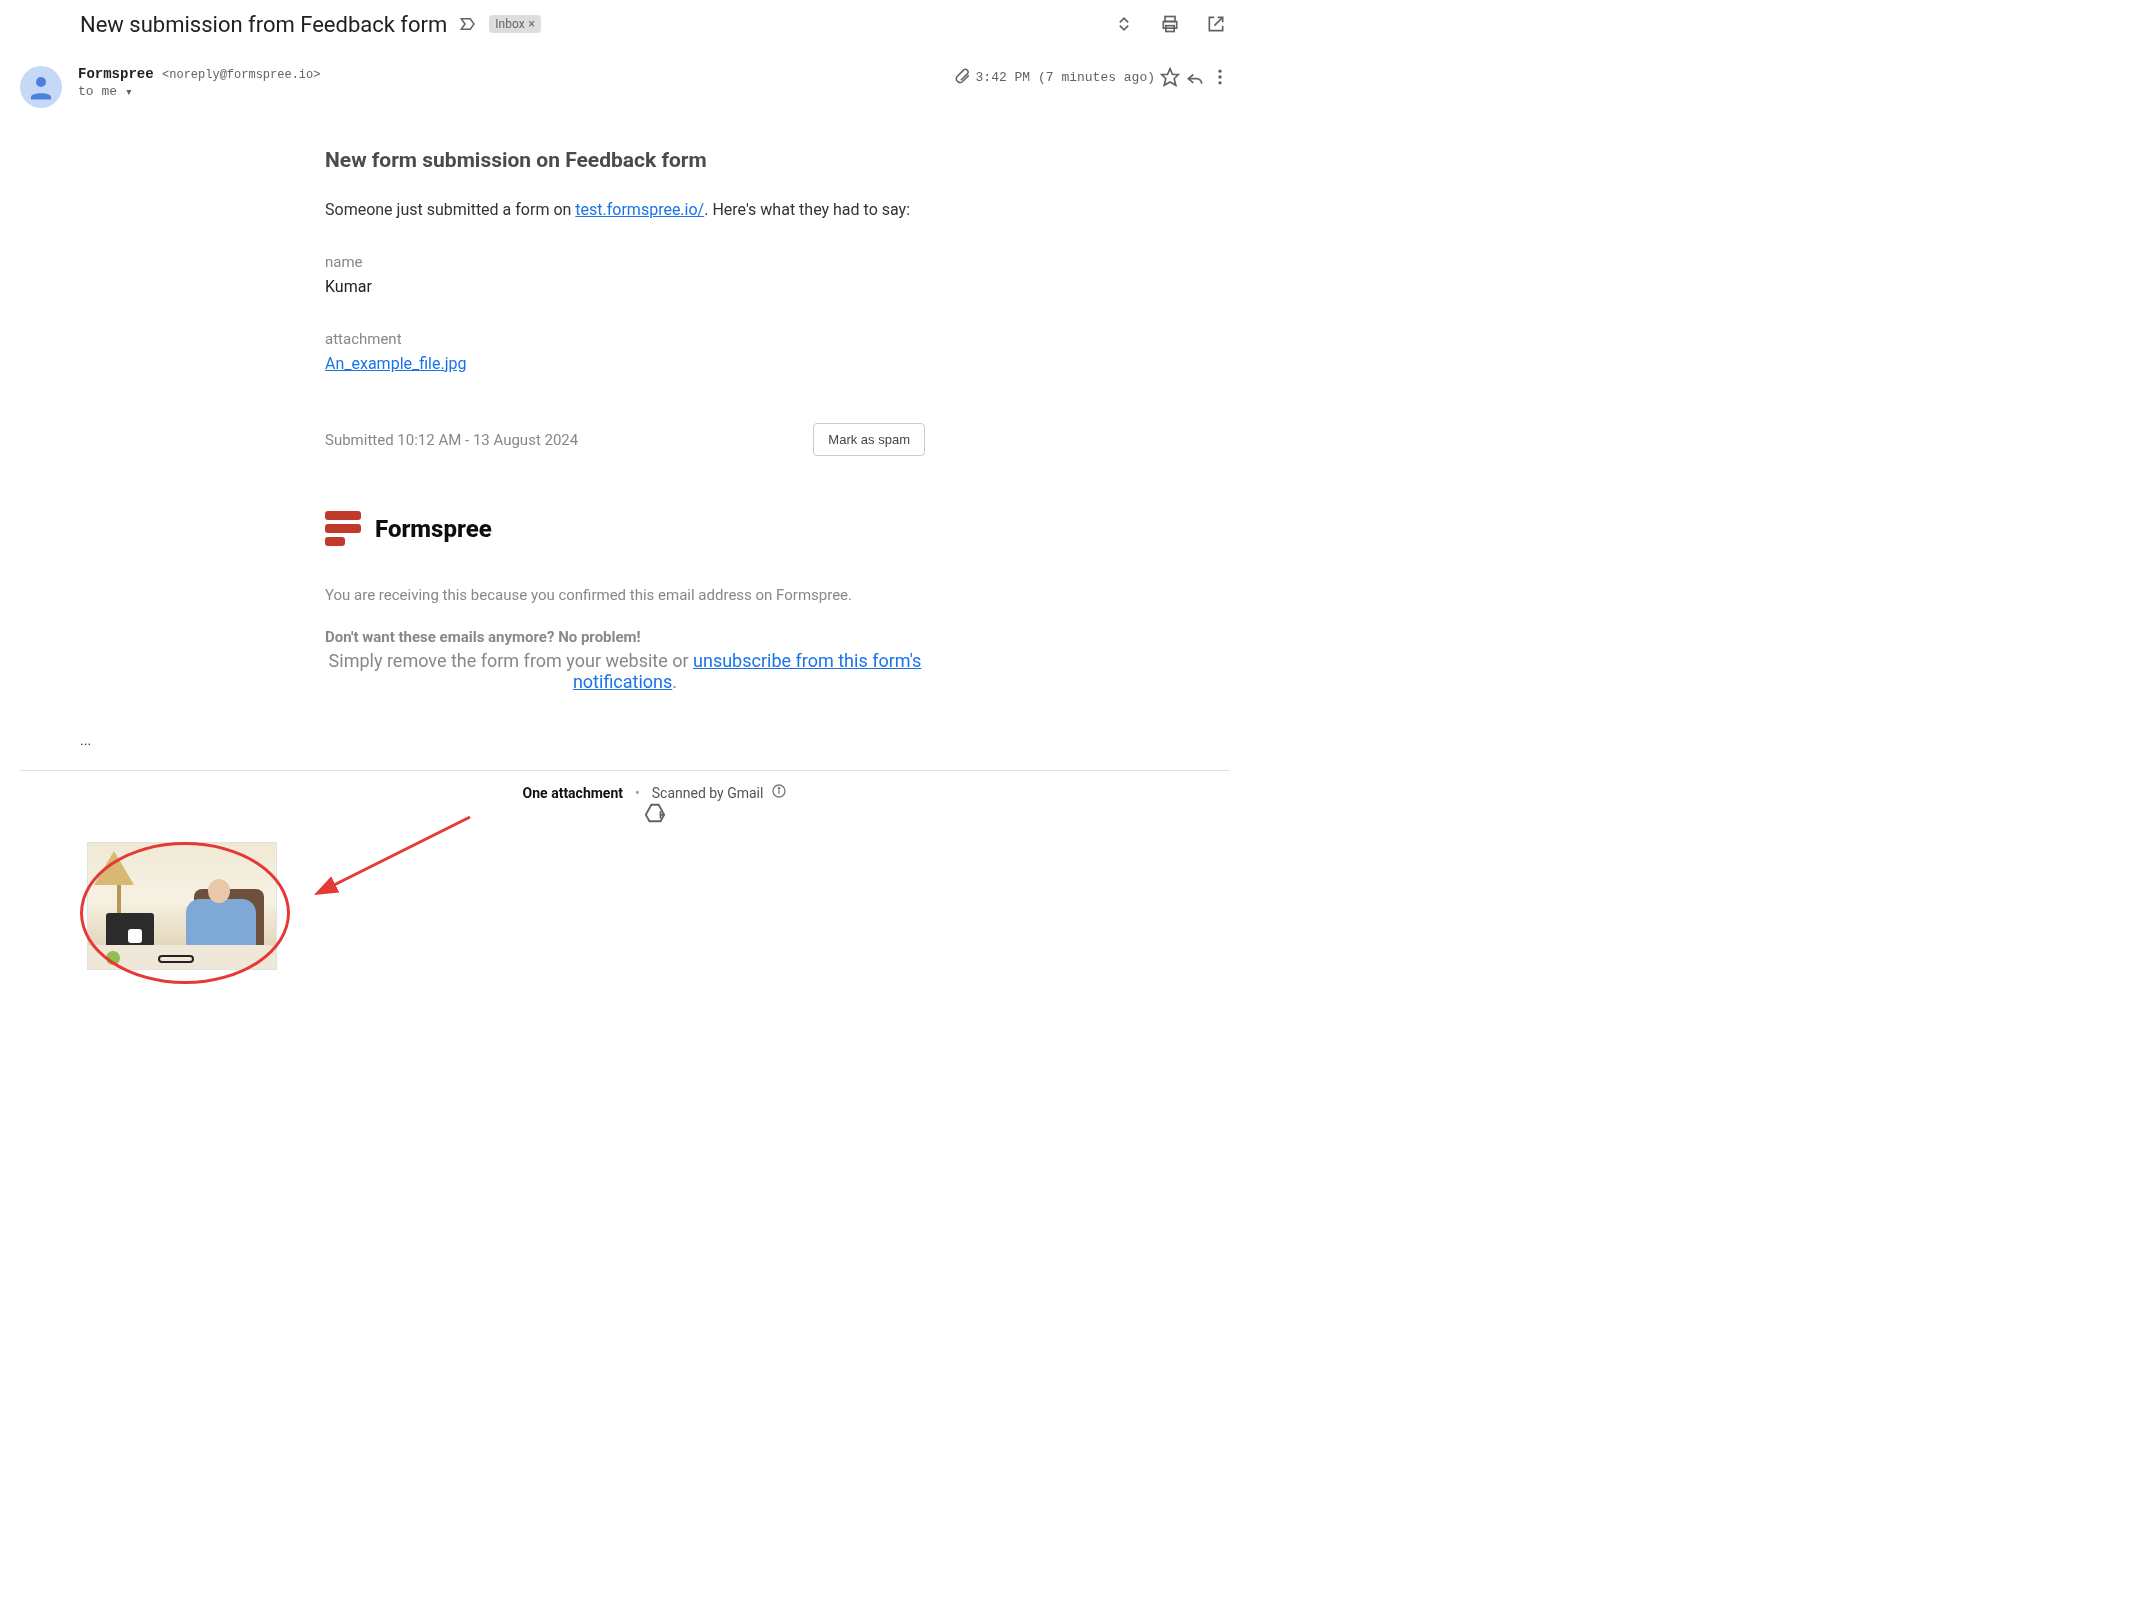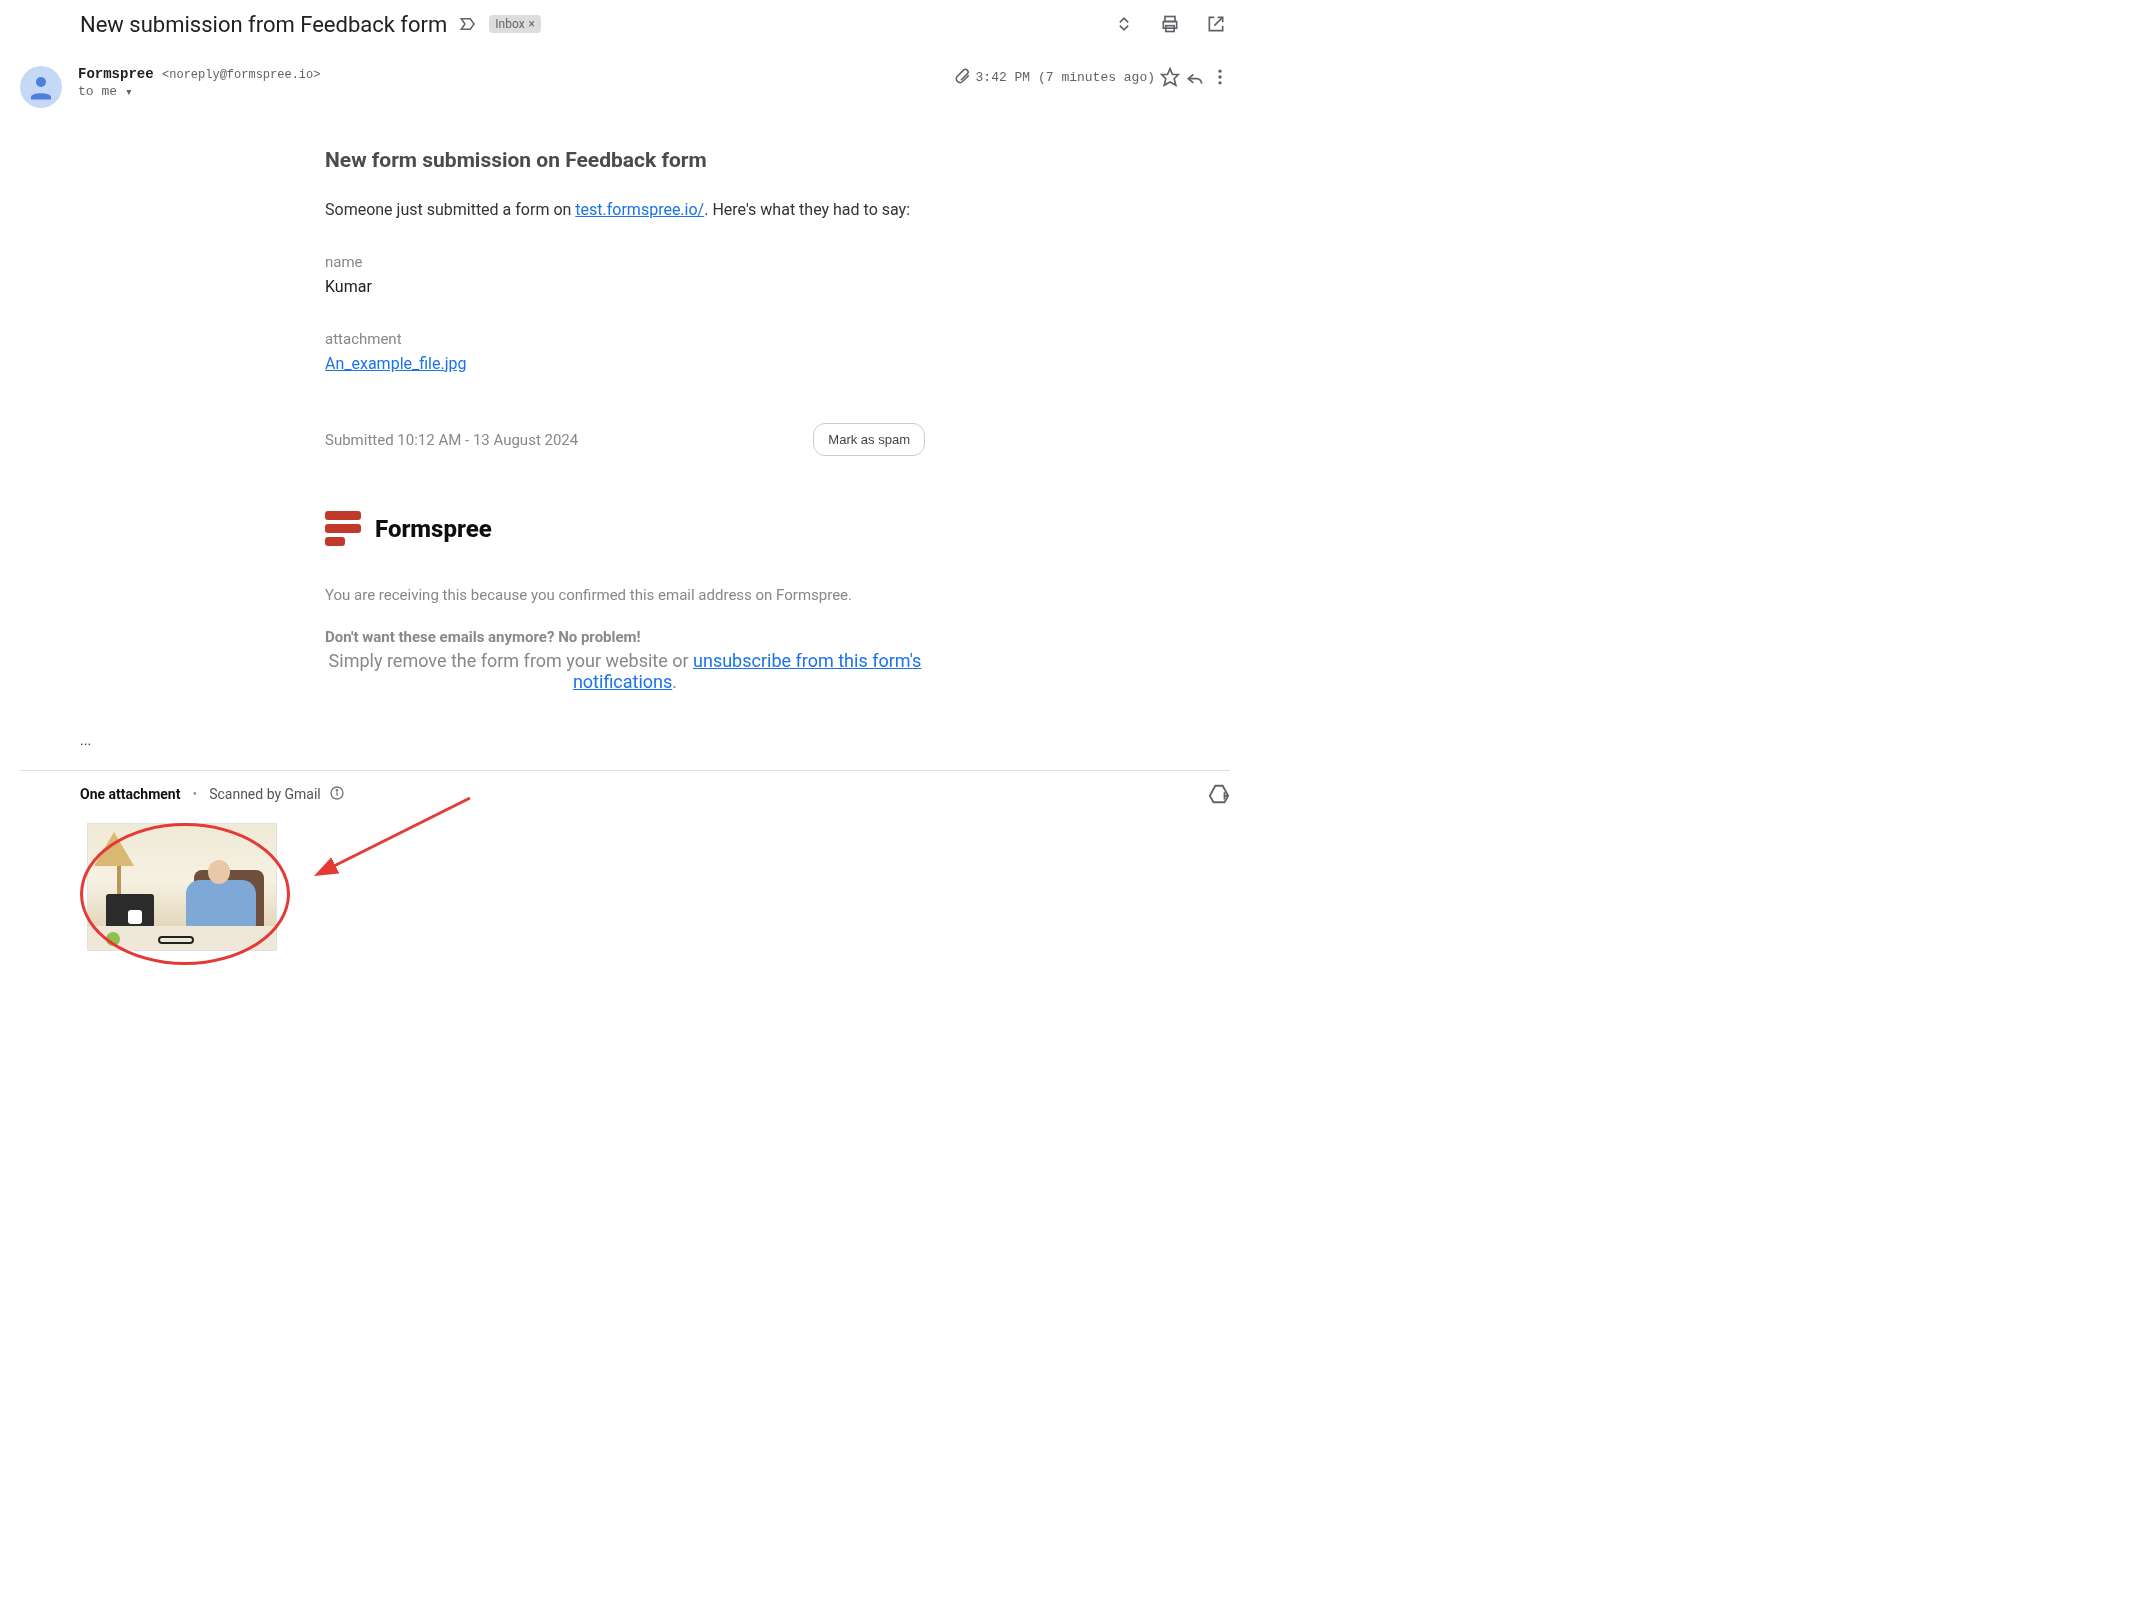--- a/index.html
+++ b/index.html
@@ -38,40 +38,40 @@
   .body-col { margin: 40px auto 0 auto; width:600px; }
   .body-h1 { font-size:21px; font-weight:700; color:#4b4b4b; margin:0 0 28px 0; }
   .lede { font-size:16px; color:#333; }
   .link { color:#1a73e8; text-decoration:underline; cursor:pointer; }
   .field-label { color:#888; font-size:15px; margin-top:34px; }
   .field-value { font-size:16px; margin-top:6px; }
 
   .meta-row { display:flex; justify-content:space-between; align-items:center; margin-top:50px; }
   .submitted { color:#888; font-size:15px; }
   .spam-btn { background:#fff; border:1px solid #ccc; padding:8px 14px; font-size:13px;
-    color:#444; border-radius:12px; cursor:pointer; }
+    color:#444; border-radius:4px; cursor:pointer; }
 
   .brand-row { display:flex; align-items:center; gap:14px; margin-top:55px; }
   .brand-text { font-size:24px; font-weight:800; color:#0d0d0d; }
   .brand-logo .bar { background:#c0392b; border-radius:3px; height:9px; margin-bottom:4px; }
   .brand-logo .b1 { width:36px; }
   .brand-logo .b2 { width:36px; }
   .brand-logo .b3 { width:20px; margin-bottom:0; }
 
   .footer-note { color:#888; font-size:15px; margin-top:40px; }
   .footer-strong { color:#888; font-weight:700; font-size:15px; margin-top:24px; }
   .footer-line { color:#888; font-size:18px; margin-top:4px;text-align:center; }
 
   .ellipsis { margin-top:40px; font-size:14px; color:#333; margin-left:60px; }
   .clipped-row { margin-top:26px; font-size:14px; margin-left:60px; }
   .clipped-row .clipped { color:#333; }
 
   hr.rule { border:none; border-top:1px solid #e0e0e0; margin:22px 0 12px 0; }
 
-  .att-head { display:flex; align-items:center; justify-content:space-between; margin-left:60px; margin-right:0; }
+  .att-head { display:flex; align-items:center; justify-content:space-between; margin-left:60px; margin-right:0;flex-direction:column; }
   .att-left { display:flex; align-items:center; gap:8px; font-size:14px; color:#555; }
   .att-left .one { font-weight:700; color:#111; }
   .att-left .dot::before { content:"•"; margin:0 4px; color:#999; }
   .info-icon { width:16px; height:16px; }
 
   .att-area { position:relative; margin:18px 0 0 60px; width:230px; }
   .thumb {
     width:190px; height:128px; border:1px solid #e0e0e0; position:relative; overflow:hidden;
     background: linear-gradient(180deg,#efe9d5 0%, #f6f1e2 45%, #d9c9a8 100%);
     margin-left:7px; margin-top:7px;

